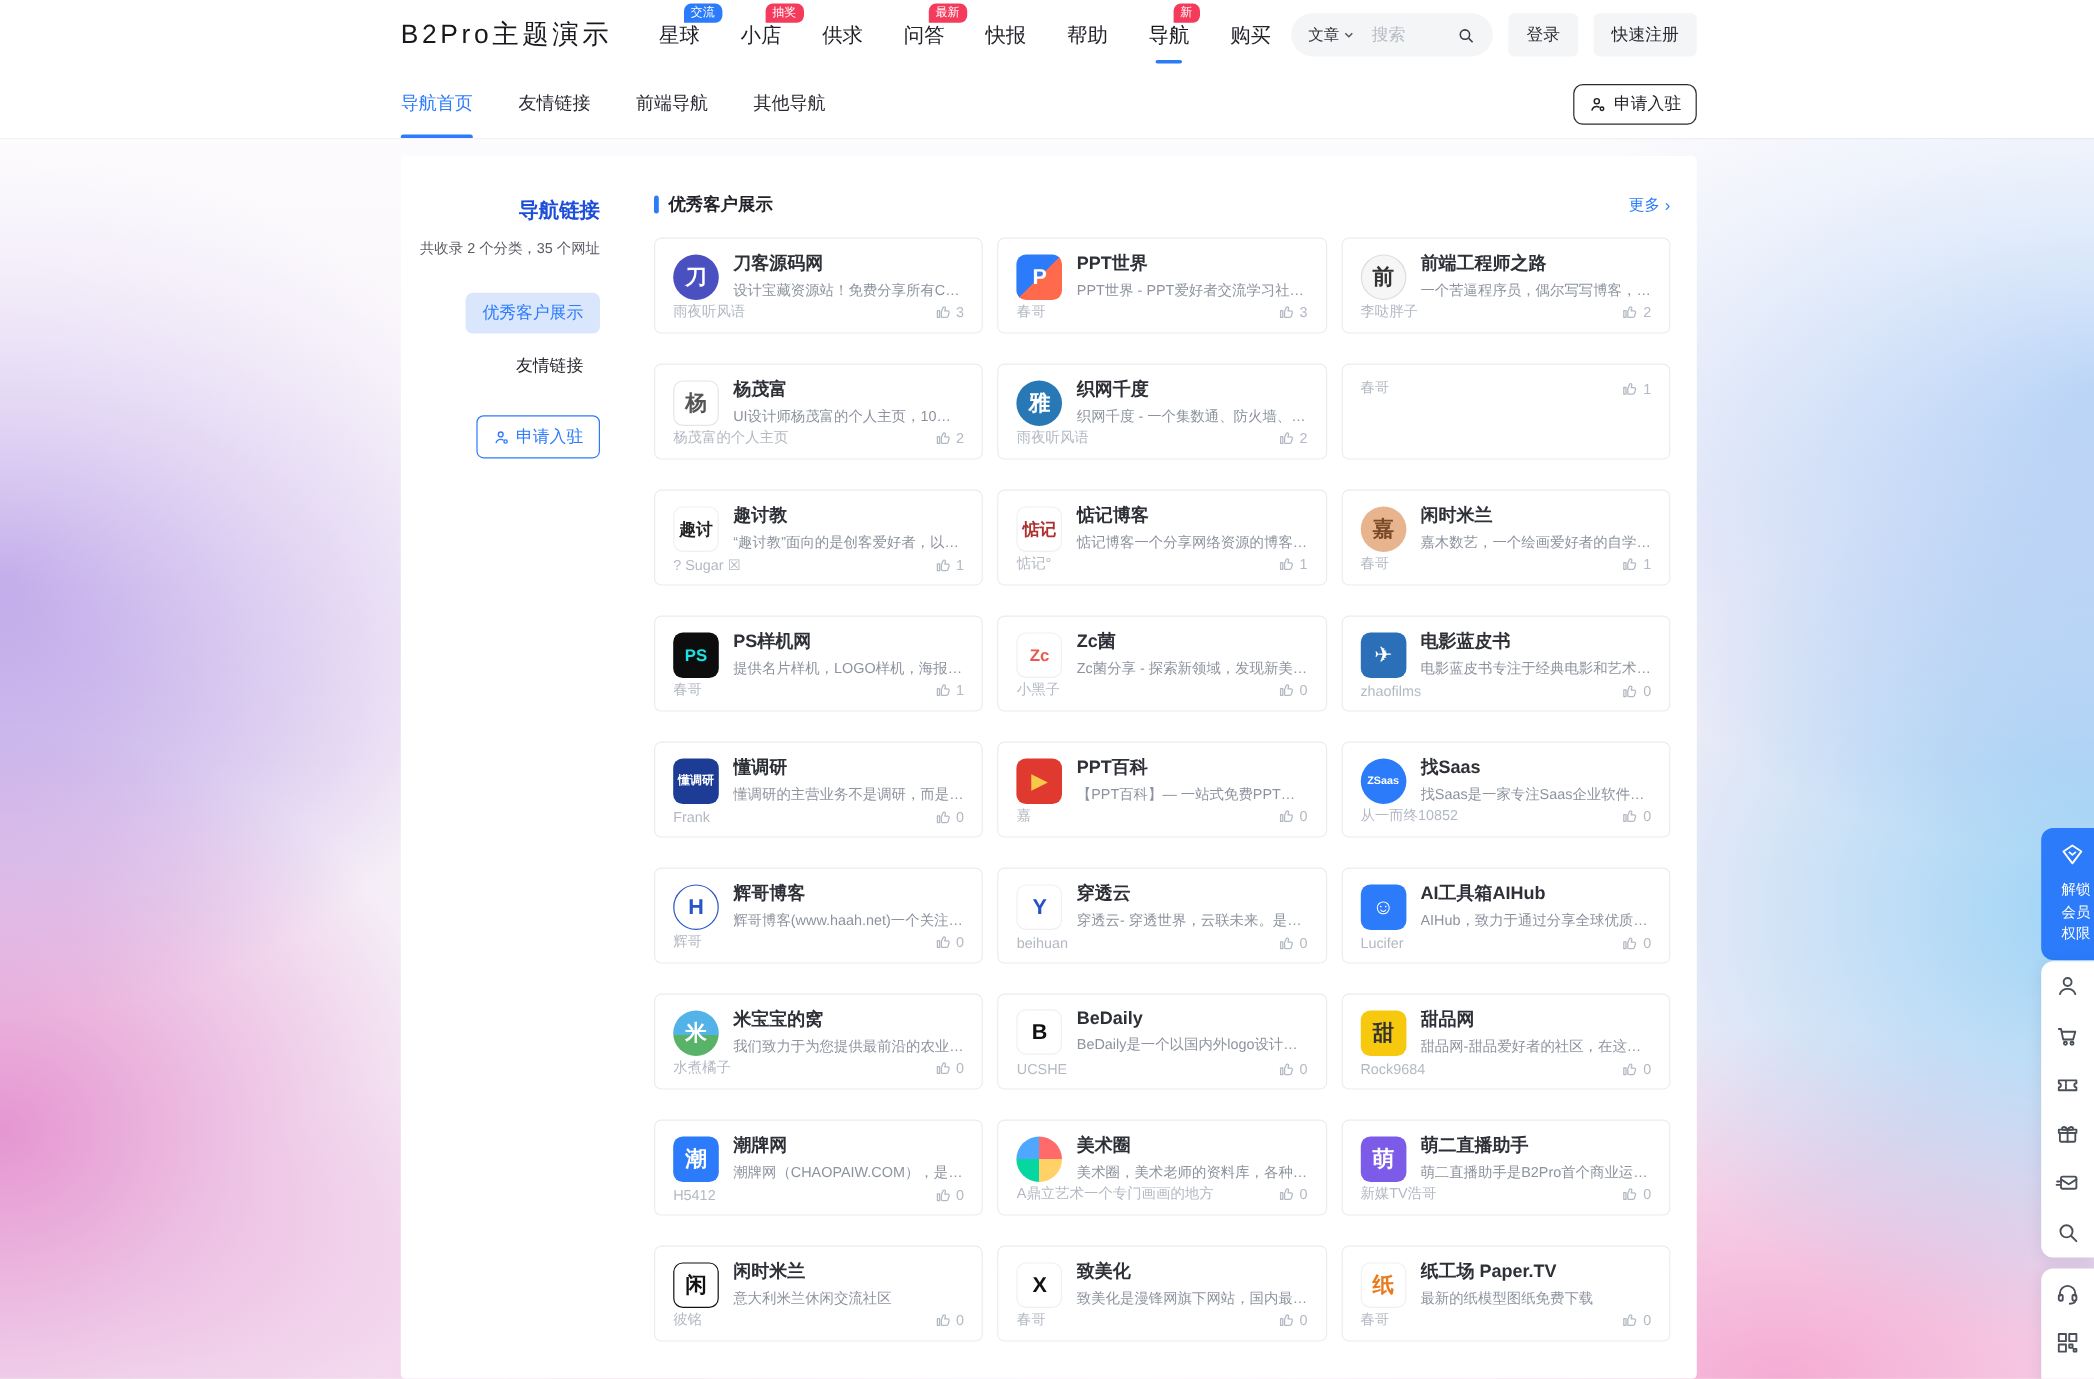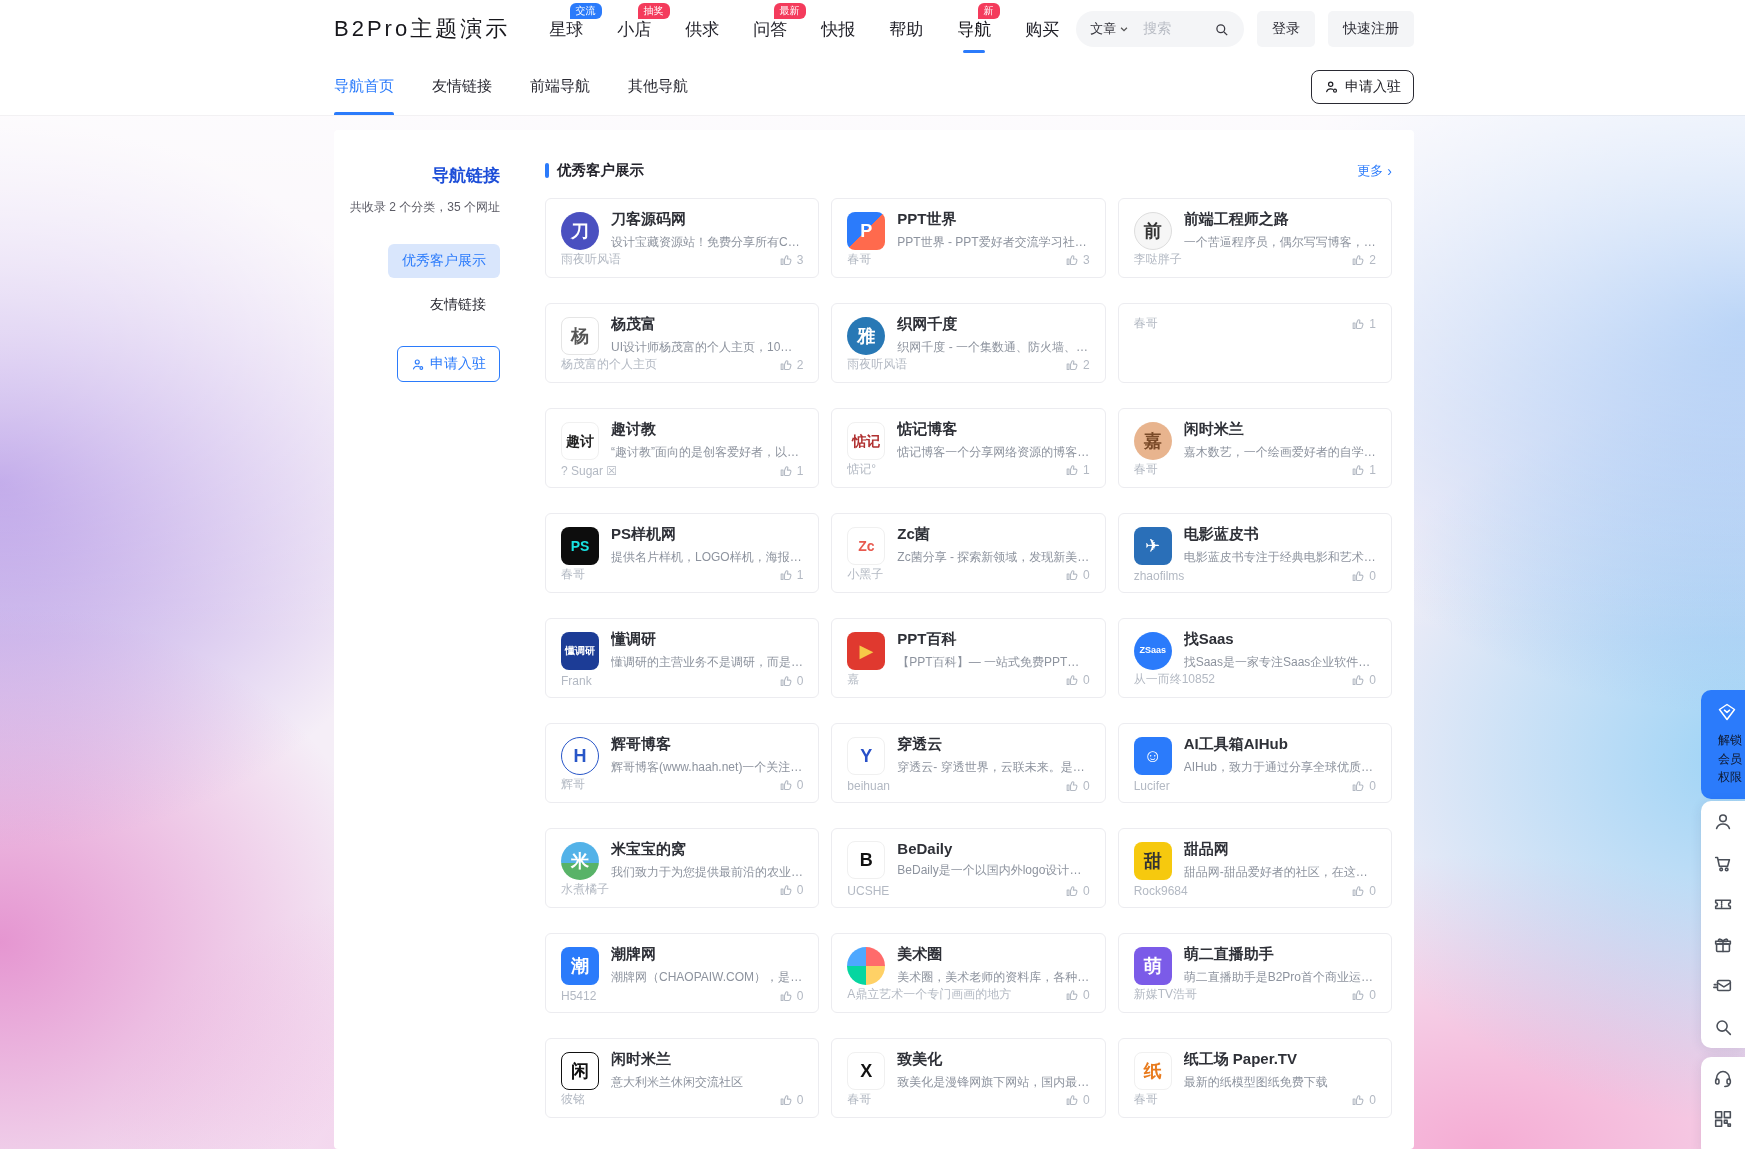--- a/index.html
+++ b/index.html
@@ -62,21 +62,21 @@
   .card-top { display:flex; align-items:center; gap:12px; min-width:0; }
   .card-logo { width:38px; height:38px; border-radius:8px; flex:none; display:flex; align-items:center; justify-content:center; font-weight:700; overflow:hidden; text-align:center; line-height:1; }
   .card-texts { min-width:0; }
   .card-title { font-size:15px; font-weight:700; color:#2e3037; white-space:nowrap; overflow:hidden; text-overflow:ellipsis; }
   .card-desc { font-size:12px; color:#8d939e; margin-top:5px; white-space:nowrap; overflow:hidden; text-overflow:ellipsis; }
   .card-foot { display:flex; justify-content:space-between; align-items:center; gap:8px; min-width:0; }
   .card-author { font-size:12px; color:#b3b9c3; white-space:nowrap; overflow:hidden; text-overflow:ellipsis; }
   .card-likes { display:flex; align-items:center; gap:3px; color:#b3b9c3; font-size:12px; flex:none; cursor:pointer; }
   .card-likes svg { width:15px; height:15px; stroke:#b3b9c3; }
   
-  .vip-tab { position:absolute; right:0; top:690px; width:44px; background:#2b7bfb; color:#0f172a; border-radius:10px 0 0 10px; padding:12px 16px 12px; text-align:center; cursor:pointer; z-index:6; }
+  .vip-tab { position:absolute; right:0; top:690px; width:44px; background:#2b7bfb; color:#ffffff; border-radius:10px 0 0 10px; padding:12px 16px 12px; text-align:center; cursor:pointer; z-index:6; }
   .vip-tab svg { width:20px; height:20px; stroke:#fff; }
   .vip-text { width:26px; margin:5px auto 0; font-size:12px; line-height:1.55; }
   .side-toolbar { position:absolute; right:0; width:44px; background:#fff; border-radius:10px 0 0 10px; box-shadow:0 2px 12px rgba(40,40,80,.10); display:flex; flex-direction:column; align-items:center; padding:9px 0; gap:17px; z-index:6; }
   #toolbar1 { top:801px; }
   #toolbar2 { top:1057px; height:100px; }
   .tool-icon { width:24px; height:24px; color:#4a4f58; cursor:pointer; display:flex; align-items:center; justify-content:center; }
   .tool-icon svg { width:22px; height:22px; stroke:currentColor; }
 </style>
 </head>
 <body>

